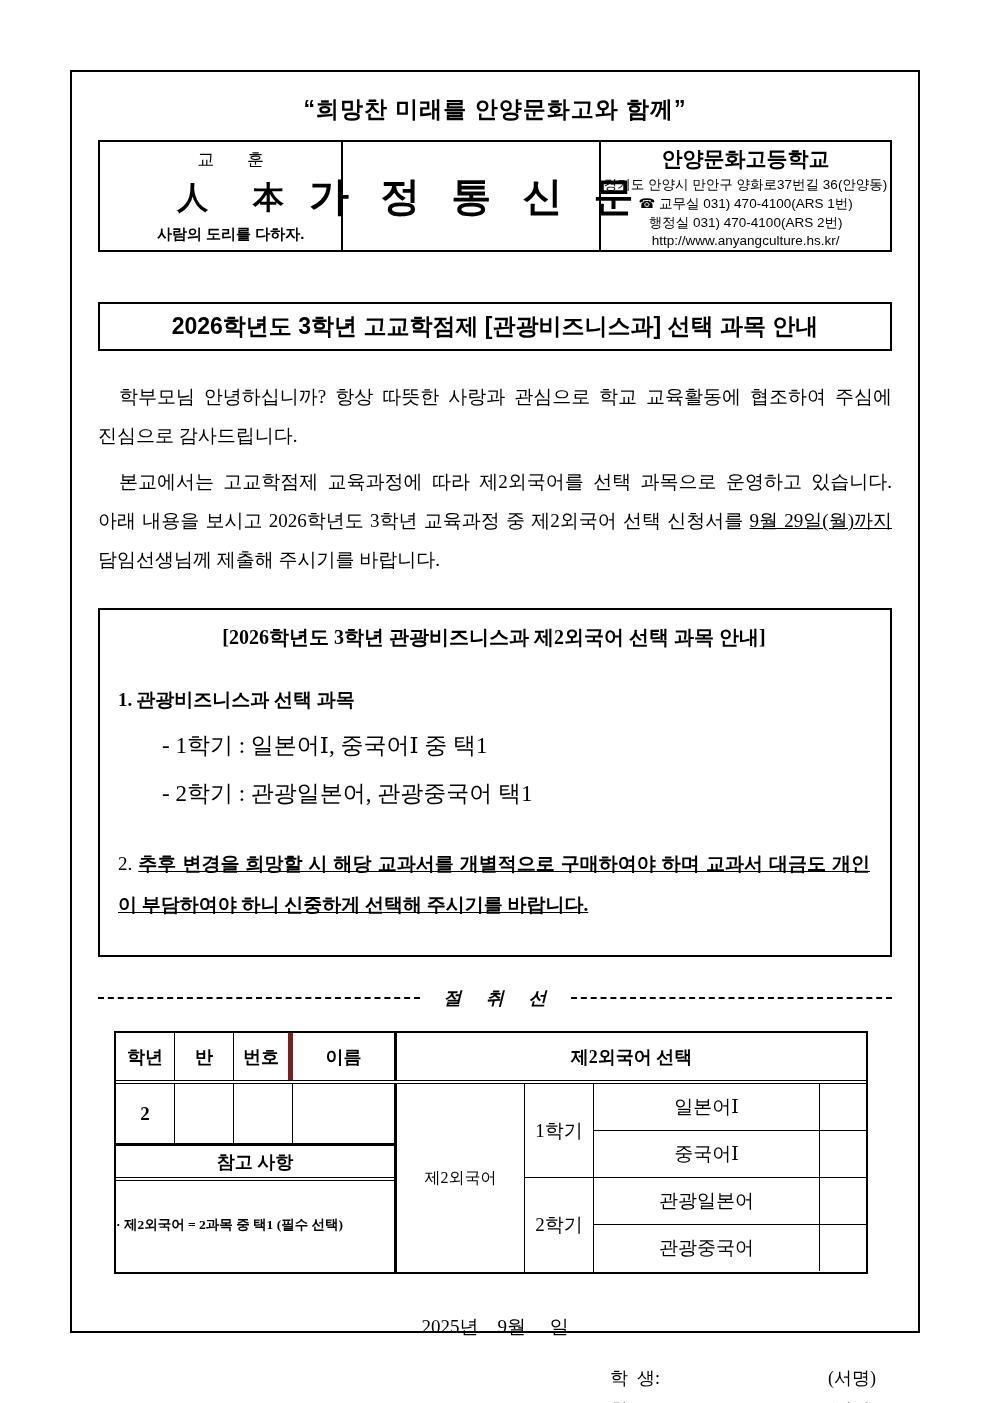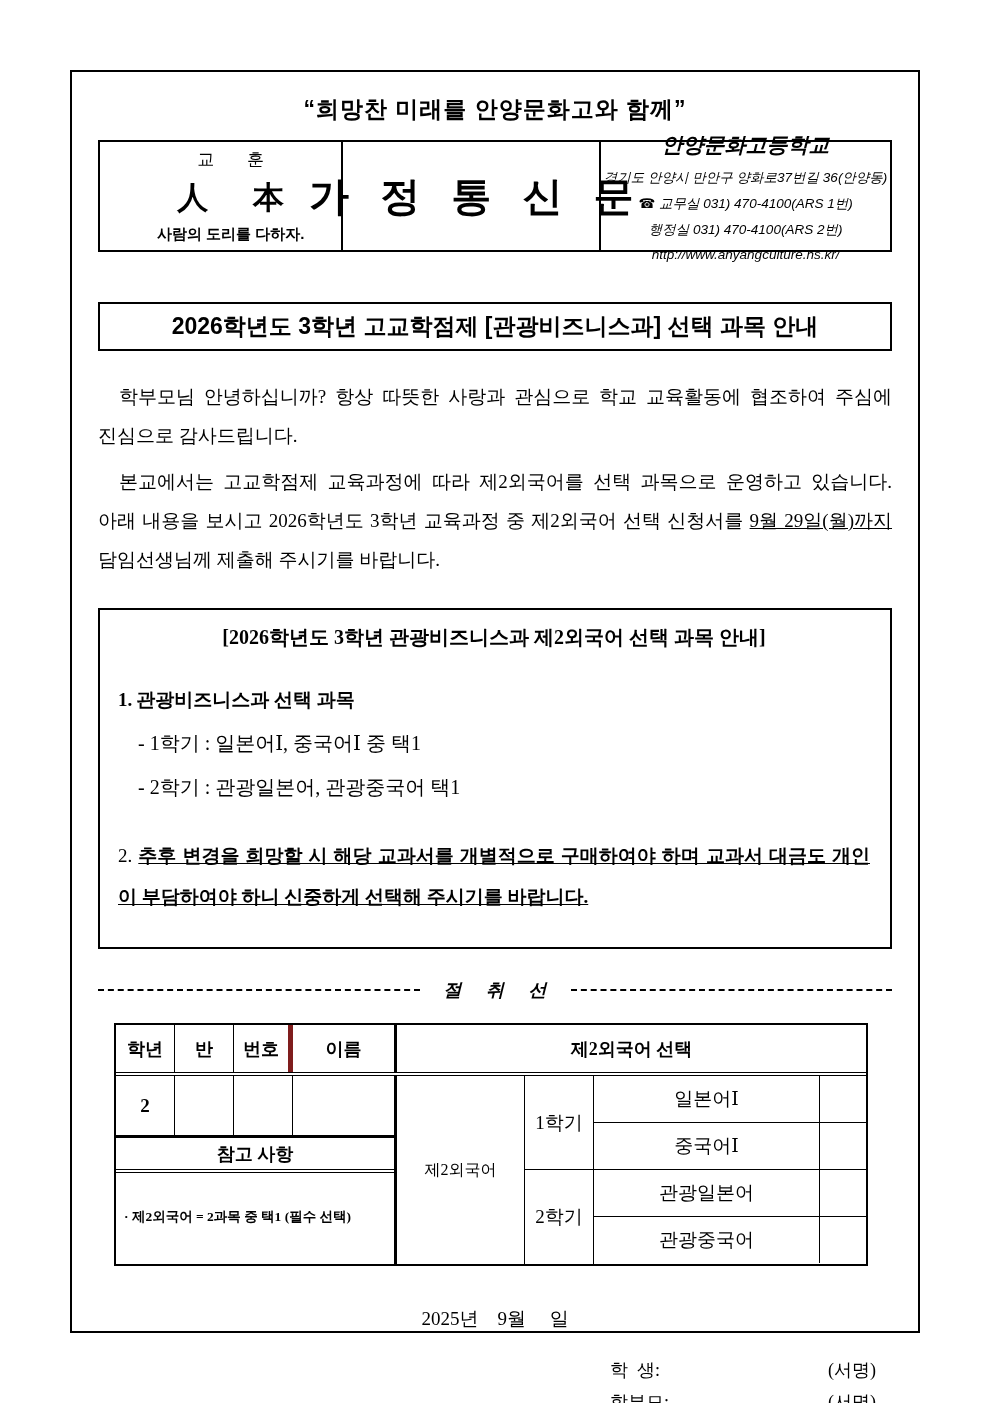--- a/index.html
+++ b/index.html
@@ -30,21 +30,21 @@
   .cell-motto { width: 29%; border-right: 2px solid #000; gap: 6px; }
   .motto-label { font-size: 17px; letter-spacing: 14px; text-indent: 14px;
     font-family: "Liberation Sans", "DejaVu Sans", sans-serif; }
   .motto-main { font-size: 31px; font-weight: bold; letter-spacing: 18px; text-indent: 18px;
     font-family: "Liberation Sans", "DejaVu Sans", sans-serif; }
   .motto-sub { font-size: 15px; font-weight: bold;
     font-family: "Liberation Sans", "DejaVu Sans", sans-serif; }
   .cell-doctype { width: 33.5%; border-right: 2px solid #000; }
   .doctype-text { font-size: 40px; font-weight: bold; letter-spacing: 10px; text-indent: 10px;
     font-family: "Liberation Sans", "DejaVu Sans", sans-serif; white-space: nowrap; }
-  .cell-school { width: 37.5%; gap: 8px; font-family: "Liberation Sans", "DejaVu Sans", sans-serif; font-style: italic; }
+  .cell-school { width: 37.5%; gap: 1px; font-family: "Liberation Sans", "DejaVu Sans", sans-serif; }
   .school-name { font-size: 21px; font-weight: bold; margin-bottom: 2px; }
   .school-line { font-size: 13.5px; white-space: pre; }
 
   .title-box {
     margin-top: 50px; border: 2px solid #000;
     padding: 7px 4px; text-align: center;
     font-size: 23px; font-weight: bold;
     font-family: "Liberation Sans", "DejaVu Sans", sans-serif;
   }
 
@@ -56,21 +56,21 @@
   .deadline { font-weight: normal; text-decoration: underline; }
 
   .notice-box {
     margin-top: 29px; border: 2px solid #000;
     padding: 14px 20px 30px 18px;
   }
   .notice-heading { text-align: center; font-weight: bold; font-size: 20px; }
   .notice-item { margin-top: 36px; font-size: 19px; }
   .notice-item .no { font-weight: bold; margin-right: 4px; }
   .notice-item1-text { font-weight: bold; }
-  .notice-sub { margin-top: 17px; margin-left: 20px; font-size: 20px; }
+  .notice-sub { margin-top: 17px; margin-left: 44px; font-size: 23px; }
   .notice-item2 { margin-top: 34px; font-size: 19px; line-height: 41px; text-align: justify; }
   .uline { font-weight: bold; text-decoration: underline; }
 
   .cutline { margin-top: 29px; display: flex; align-items: center; font-style: italic; }
   .cut-dash { flex: 1; border-top: 2px dashed #000; height: 0; }
   .cut-label { font-weight: bold; font-size: 18px; letter-spacing: 10px; padding: 0 14px 0 24px; white-space: nowrap; }
 
   
   .ftable { margin-top: 21px; margin-left: 16px; width: 754px; border: 2px solid #000; }
   .ft-header { display: flex; height: 51px; border-bottom: 4px double #000; }
@@ -89,21 +89,21 @@
   .ft-row1 { height: 62px; border-bottom: 3px solid #000; display: flex; }
   .bcell { display: flex; align-items: center; justify-content: center; font-size: 19px; }
   .bc1 { width: 59px; border-right: 1px solid #000; font-weight: bold; }
   .bc2 { width: 59px; border-right: 1px solid #000; }
   .bc3 { width: 59px; border-right: 1px solid #000; }
   .bc4 { width: 101px; }
   .ft-row2 { height: 35px; border-bottom: 4px double #000;
     display: flex; align-items: center; justify-content: center;
     font-weight: bold; font-size: 18px; }
   .ft-row3 { height: 88px; display: flex; align-items: center;
-    padding-left: 8px; font-size: 13.5px; font-weight: bold; }
+    font-size: 13.5px; font-weight: bold; }
 
   .ft-bright { flex: 1; border-left: 3px solid #000; display: flex; }
   .col-group { width: 128px; border-right: 1px solid #000;
     display: flex; align-items: center; justify-content: center; font-size: 16px; }
   .col-sem { width: 69px; border-right: 1px solid #000; display: flex; flex-direction: column; }
   .sem-cell { display: flex; align-items: center; justify-content: center; font-size: 19px; }
   .sem-1 { height: 94px; border-bottom: 1px solid #000; }
   .sem-2 { height: 94px; }
   .col-subjects { flex: 1; display: flex; flex-direction: column; }
   .subj-row { display: flex; height: 46px; }

